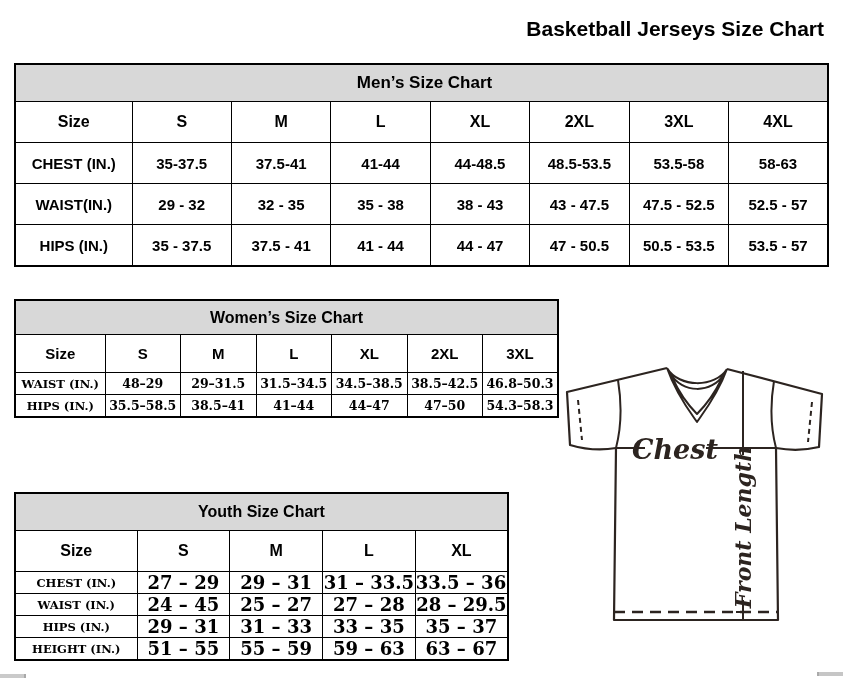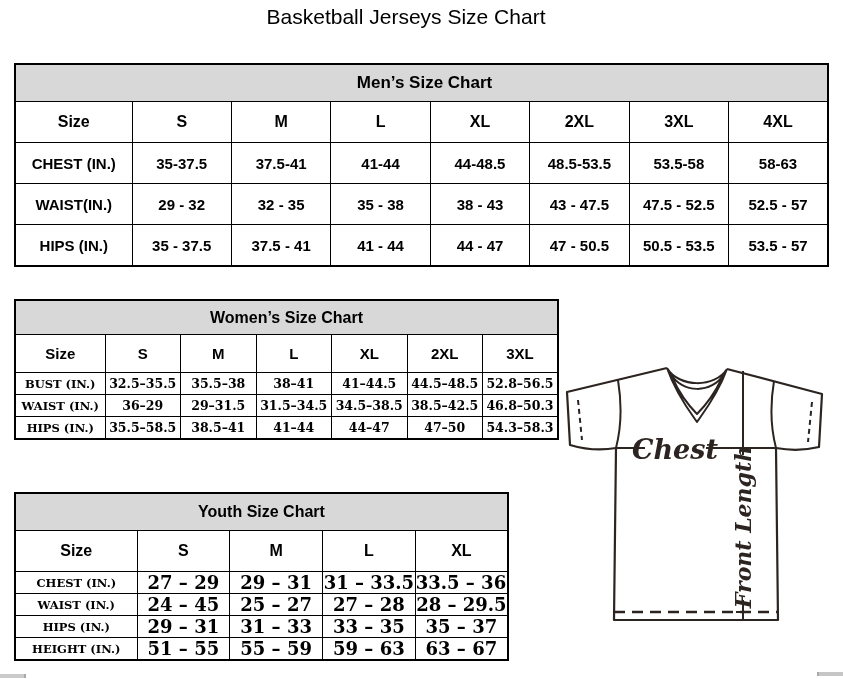--- a/index.html
+++ b/index.html
@@ -7,23 +7,23 @@
     width: 843px; height: 679px;
     background: #ffffff;
     overflow: hidden;
     font-family: "Liberation Sans", sans-serif;
     position: relative;
   }
   #stage { position: absolute; inset: 0; width: 843px; height: 679px; }
 
   .page-title {
     position: absolute; top: 5px; left: 0; width: 812px;
-    text-align: center;
-    font-size: 21px; font-weight: normal; color: #000;
-    margin: 0;
+    text-align: right;
+    font-size: 21px; font-weight: bold; color: #000;
+    margin: 12px;
   }
 
   .chart { position: absolute; }
   #men-chart   { left: 14px; top: 63px;  }
   #women-chart { left: 14px; top: 299px; }
   #youth-chart { left: 14px; top: 492px; }
 
   table.size-table {
     border-collapse: collapse;
     table-layout: fixed;
@@ -171,31 +171,22 @@
           <tr>
             <td class="head-cell">Size</td>
             <td class="head-cell">S</td>
             <td class="head-cell">M</td>
             <td class="head-cell">L</td>
             <td class="head-cell">XL</td>
             <td class="head-cell">2XL</td>
             <td class="head-cell">3XL</td>
           </tr>
           <tr>
-            <td class="row-label">BUST (IN.)</td>
-            <td class="value-cell">32.5–35.5</td>
-            <td class="value-cell">35.5–38</td>
-            <td class="value-cell">38–41</td>
-            <td class="value-cell">41–44.5</td>
-            <td class="value-cell">44.5–48.5</td>
-            <td class="value-cell">52.8–56.5</td>
-          </tr>
-          <tr>
             <td class="row-label">WAIST (IN.)</td>
-            <td class="value-cell">36–29</td>
+            <td class="value-cell">48–29</td>
             <td class="value-cell">29–31.5</td>
             <td class="value-cell">31.5–34.5</td>
             <td class="value-cell">34.5–38.5</td>
             <td class="value-cell">38.5–42.5</td>
             <td class="value-cell">46.8–50.3</td>
           </tr>
           <tr>
             <td class="row-label">HIPS (IN.)</td>
             <td class="value-cell">35.5–58.5</td>
             <td class="value-cell">38.5–41</td>

